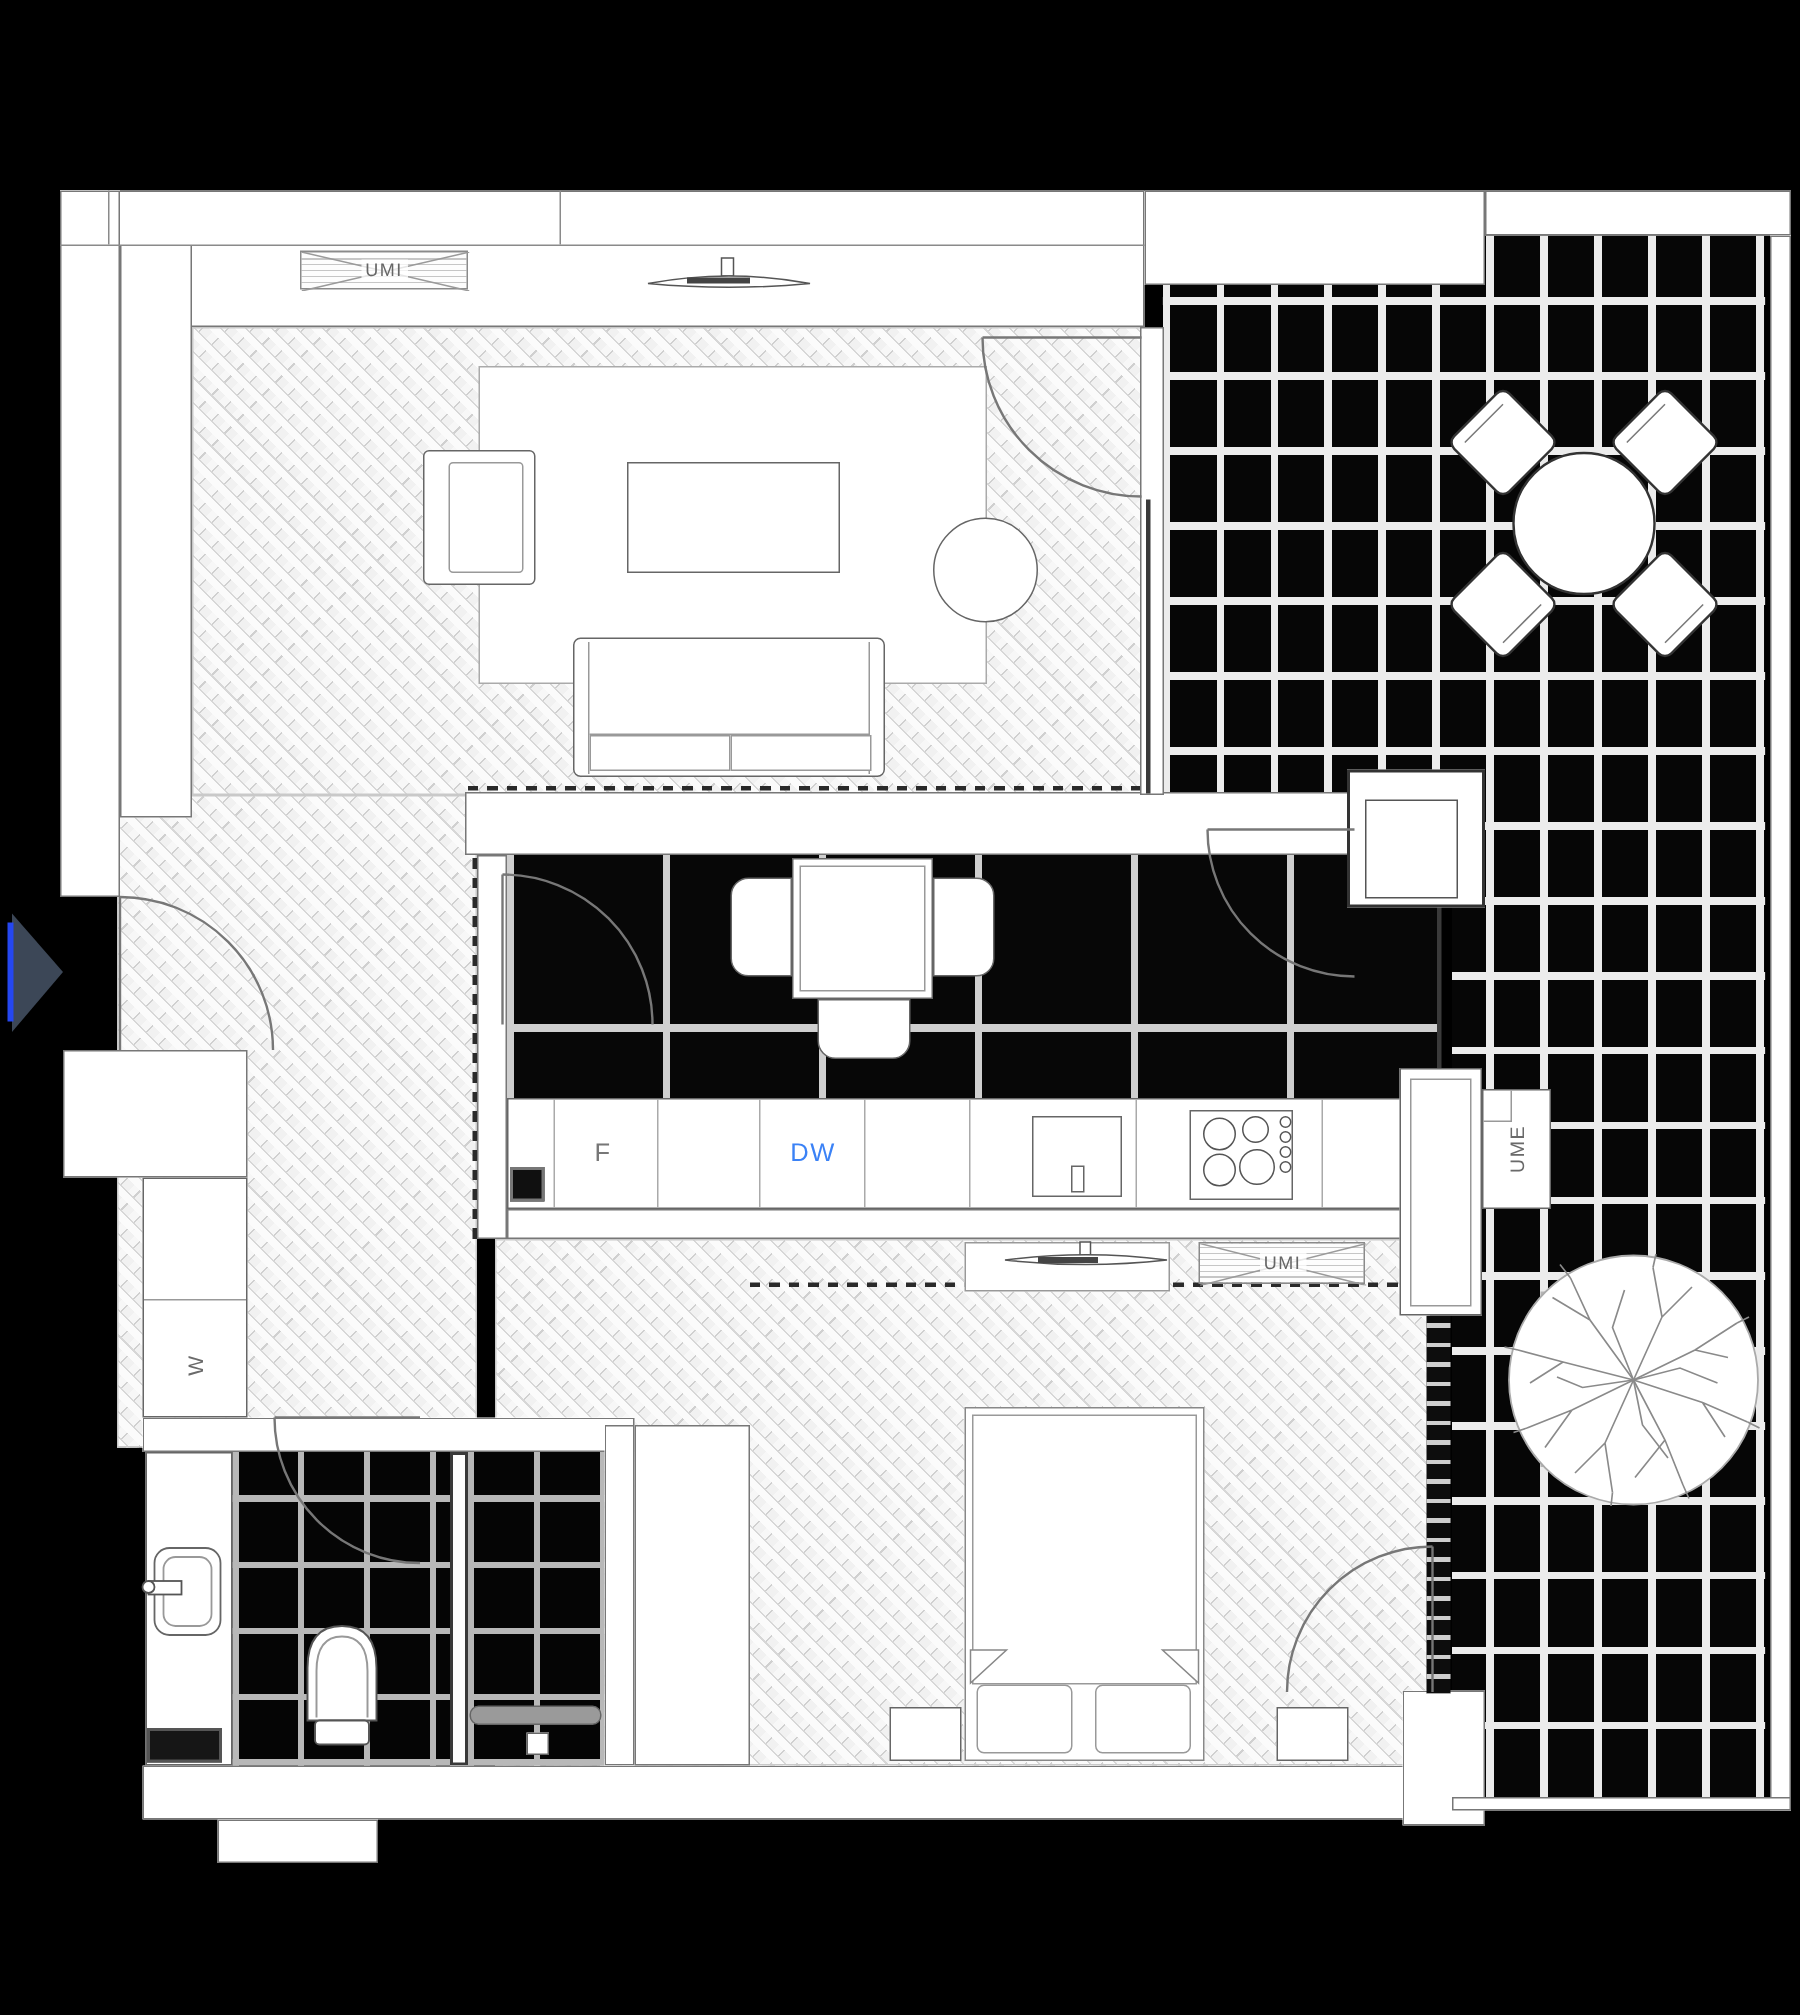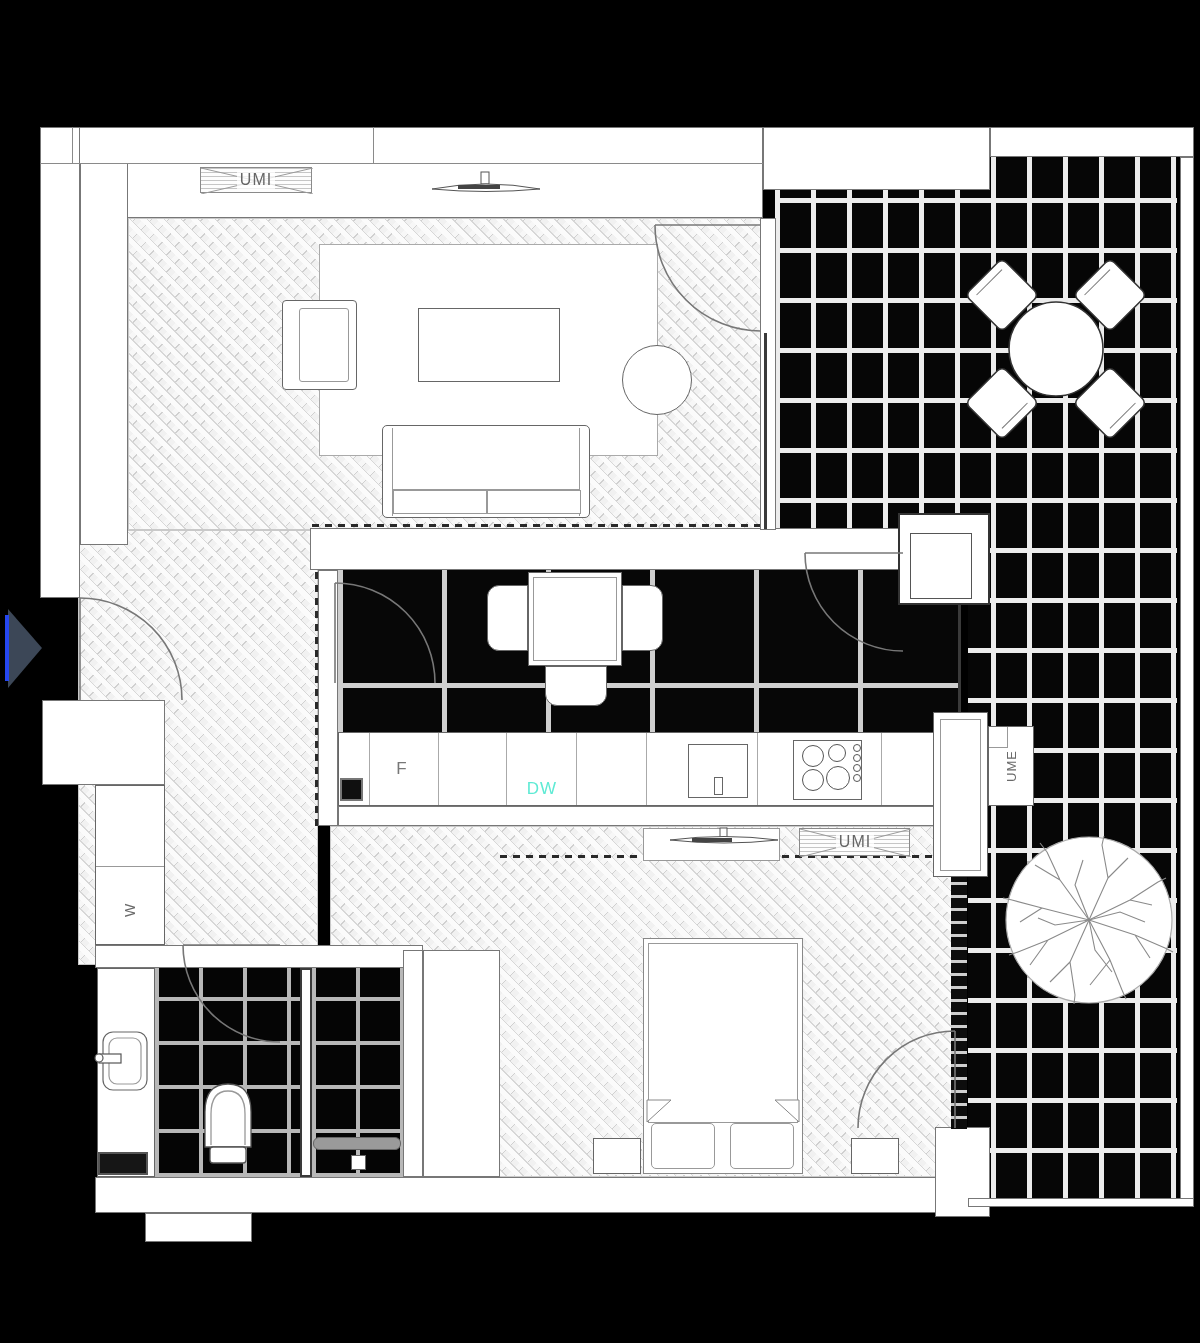--- a/index.html
+++ b/index.html
@@ -24,21 +24,21 @@
     background-image:
       repeating-linear-gradient(90deg,#b8b8b8 0 4px,rgba(0,0,0,0) 4px 44px),
       repeating-linear-gradient(0deg,#b8b8b8 0 4px,rgba(0,0,0,0) 4px 44px);}
   .furn{position:absolute;background:#fff;border:1px solid #666;box-sizing:border-box;}
   .inner{position:absolute;border:1px solid #999;box-sizing:border-box;background:#fff;}
   .hatchline{position:absolute;background:repeating-linear-gradient(90deg,#2a2a2a 0 7px,rgba(0,0,0,0) 7px 13px);height:3px;}
   .vhatchline{position:absolute;background:repeating-linear-gradient(0deg,#2a2a2a 0 7px,rgba(0,0,0,0) 7px 13px);width:3px;}
   .vent{position:absolute;border:1px solid #8a8a8a;box-sizing:border-box;
     background:repeating-linear-gradient(0deg,#fdfdfd 0 3px,#c6c6c6 3px 4px);}
   .vent svg{position:absolute;left:0;top:0;}
-  .lbl{position:absolute;color:#6a6a6a;font-size:16px;letter-spacing:1px;
+  .lbl{position:absolute;color:#6a6a6a;font-size:12px;letter-spacing:1px;
        display:flex;align-items:center;justify-content:center;white-space:nowrap;}
   .lbl.halo span{background:rgba(255,255,255,.75);padding:0 3px;}
   .rot{transform:rotate(-90deg);}
   .thinline{position:absolute;background:#8a8a8a;}
   .darkline{position:absolute;background:#3a3a3a;}
   .circle{border-radius:50%;}
   #overlay{position:absolute;left:0;top:0;pointer-events:none;}
 </style>
 </head>
 <body>
@@ -105,21 +105,21 @@
     <div class="abs" style="left:167px;top:0;width:1px;height:100%;background:#aaa;"></div>
     <div class="abs" style="left:237px;top:0;width:1px;height:100%;background:#aaa;"></div>
     <div class="abs" style="left:307px;top:0;width:1px;height:100%;background:#aaa;"></div>
     <div class="abs" style="left:418px;top:0;width:1px;height:100%;background:#aaa;"></div>
     <div class="abs" style="left:542px;top:0;width:1px;height:100%;background:#aaa;"></div>
   </div>
   <div class="abs" style="left:340px;top:778px;width:23px;height:23px;background:#101010;border:2px solid #777;box-sizing:border-box;"></div>
   <div class="lbl" style="left:380px;top:756px;width:44px;height:26px;font-size:17px;color:#777;">
       <span>F</span>
     </div>
-  <div class="lbl" style="left:512px;top:756px;width:60px;height:26px;font-size:17px;color:#5eead4;margin-top:20px;">
+  <div class="lbl" style="left:512px;top:756px;width:60px;height:26px;font-size:17px;color:#3b82f6;">
       <span>DW</span>
     </div>
 
   <div class="furn" style="left:688px;top:744px;width:60px;height:54px;">
     <div class="abs" style="left:25px;top:32px;width:9px;height:18px;border:1px solid #666;box-sizing:border-box;"></div>
   </div>
 
   <div class="furn" style="left:793px;top:740px;width:69px;height:60px;">
     <div class="abs circle" style="left:8px;top:4px;width:20px;height:20px;border:1px solid #555;"></div>
     <div class="abs circle" style="left:34px;top:3px;width:16px;height:16px;border:1px solid #555;"></div>

